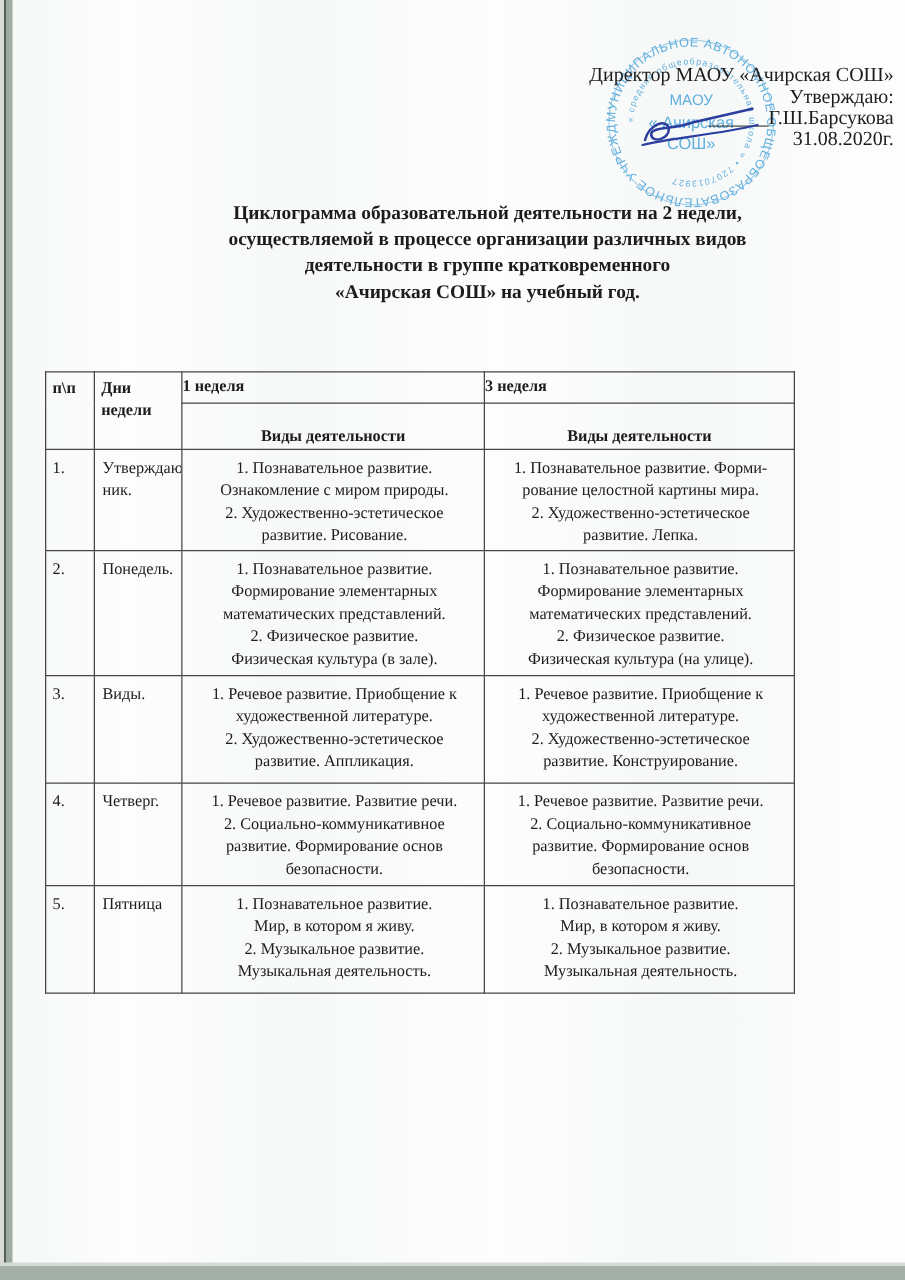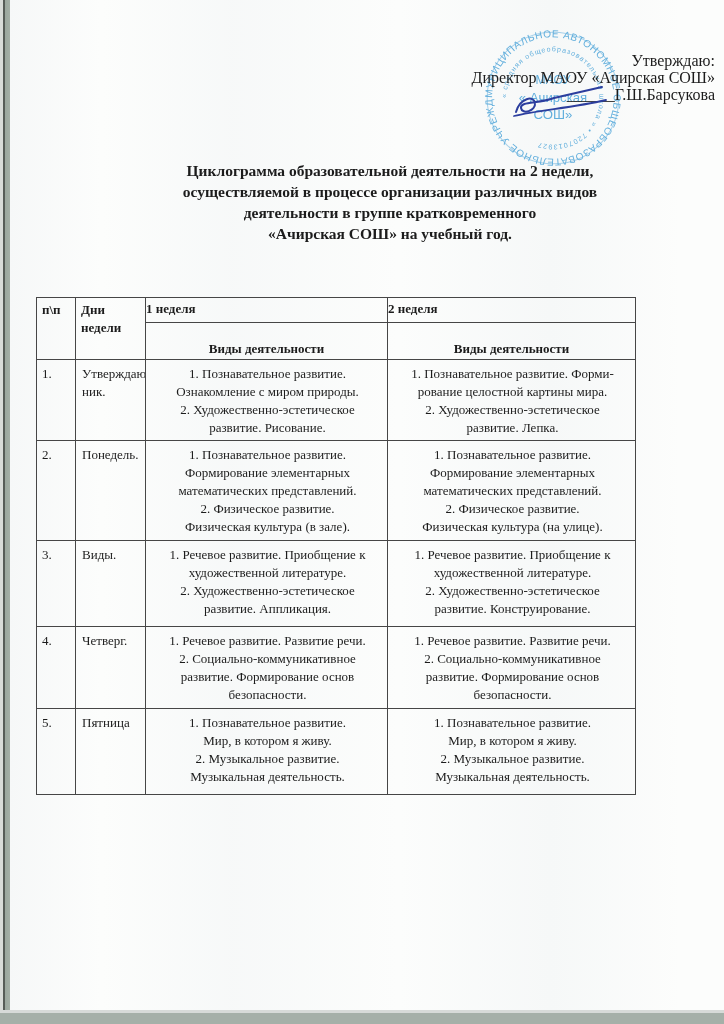--- a/index.html
+++ b/index.html
@@ -80,23 +80,24 @@
       <text class="ring-inner" fill="#4aa3d8">
         <textPath href="#stampInner" startOffset="0">« средняя общеобразовательная школа » • 7207013927</textPath>
       </text>
       <text class="stamp-center l1" x="80" y="66" fill="#4aa3d8">МАОУ</text>
       <text class="stamp-center l2" x="80" y="84" fill="#4aa3d8">« Ачирская</text>
       <text class="stamp-center l3" x="80" y="101" fill="#4aa3d8">СОШ»</text>
     </svg>
   </div>
 
   <div class="approval">
+    <div>Директор МАОУ «Ачирская  СОШ»</div>
     <div>Утверждаю:</div>
-    <div>Директор МАОУ «Ачирская  СОШ»</div>
     <div>______Г.Ш.Барсукова</div>
+    <div>31.08.2020г.</div>
   </div>
 
   <div class="signature">
     <svg width="110" height="42" viewBox="0 0 110 42">
       <path d="M6,30 C10,16 24,13 25,21 C26,29 12,33 11,26 C10,19 28,22 44,16 L92,5" fill="none" stroke-width="2" stroke-linecap="round" stroke="#2c3e9e"></path>
       <path d="M4,34 C28,28 62,26 96,18" fill="none" stroke-width="1.8" stroke-linecap="round" stroke="#2c3e9e"></path>
     </svg>
   </div>
 
   <div class="title">Циклограмма образовательной деятельности на 2 недели,
@@ -110,21 +111,21 @@
         <col style="width:70px">
         <col style="width:242px">
         <col style="width:248px">
     </colgroup>
     <tbody>
         <tr style="height:25px">
       <td rowspan="2" class="c-num">п\п</td>
       <td rowspan="2" class="c-days">Дни
 недели</td>
       <td class="c-week">1 неделя</td>
-      <td class="c-week">2 неделя</td>
+      <td class="c-week">3 неделя</td>
     </tr>
     <tr style="height:37px">
       <td class="c-sub">Виды деятельности</td>
       <td class="c-sub">Виды деятельности</td>
     </tr>
     <tr style="height:81px">
       <td class="d-num">1.</td>
       <td class="d-day">Утверждаю
 ник.</td>
       <td class="d-act">1. Познавательное развитие.

